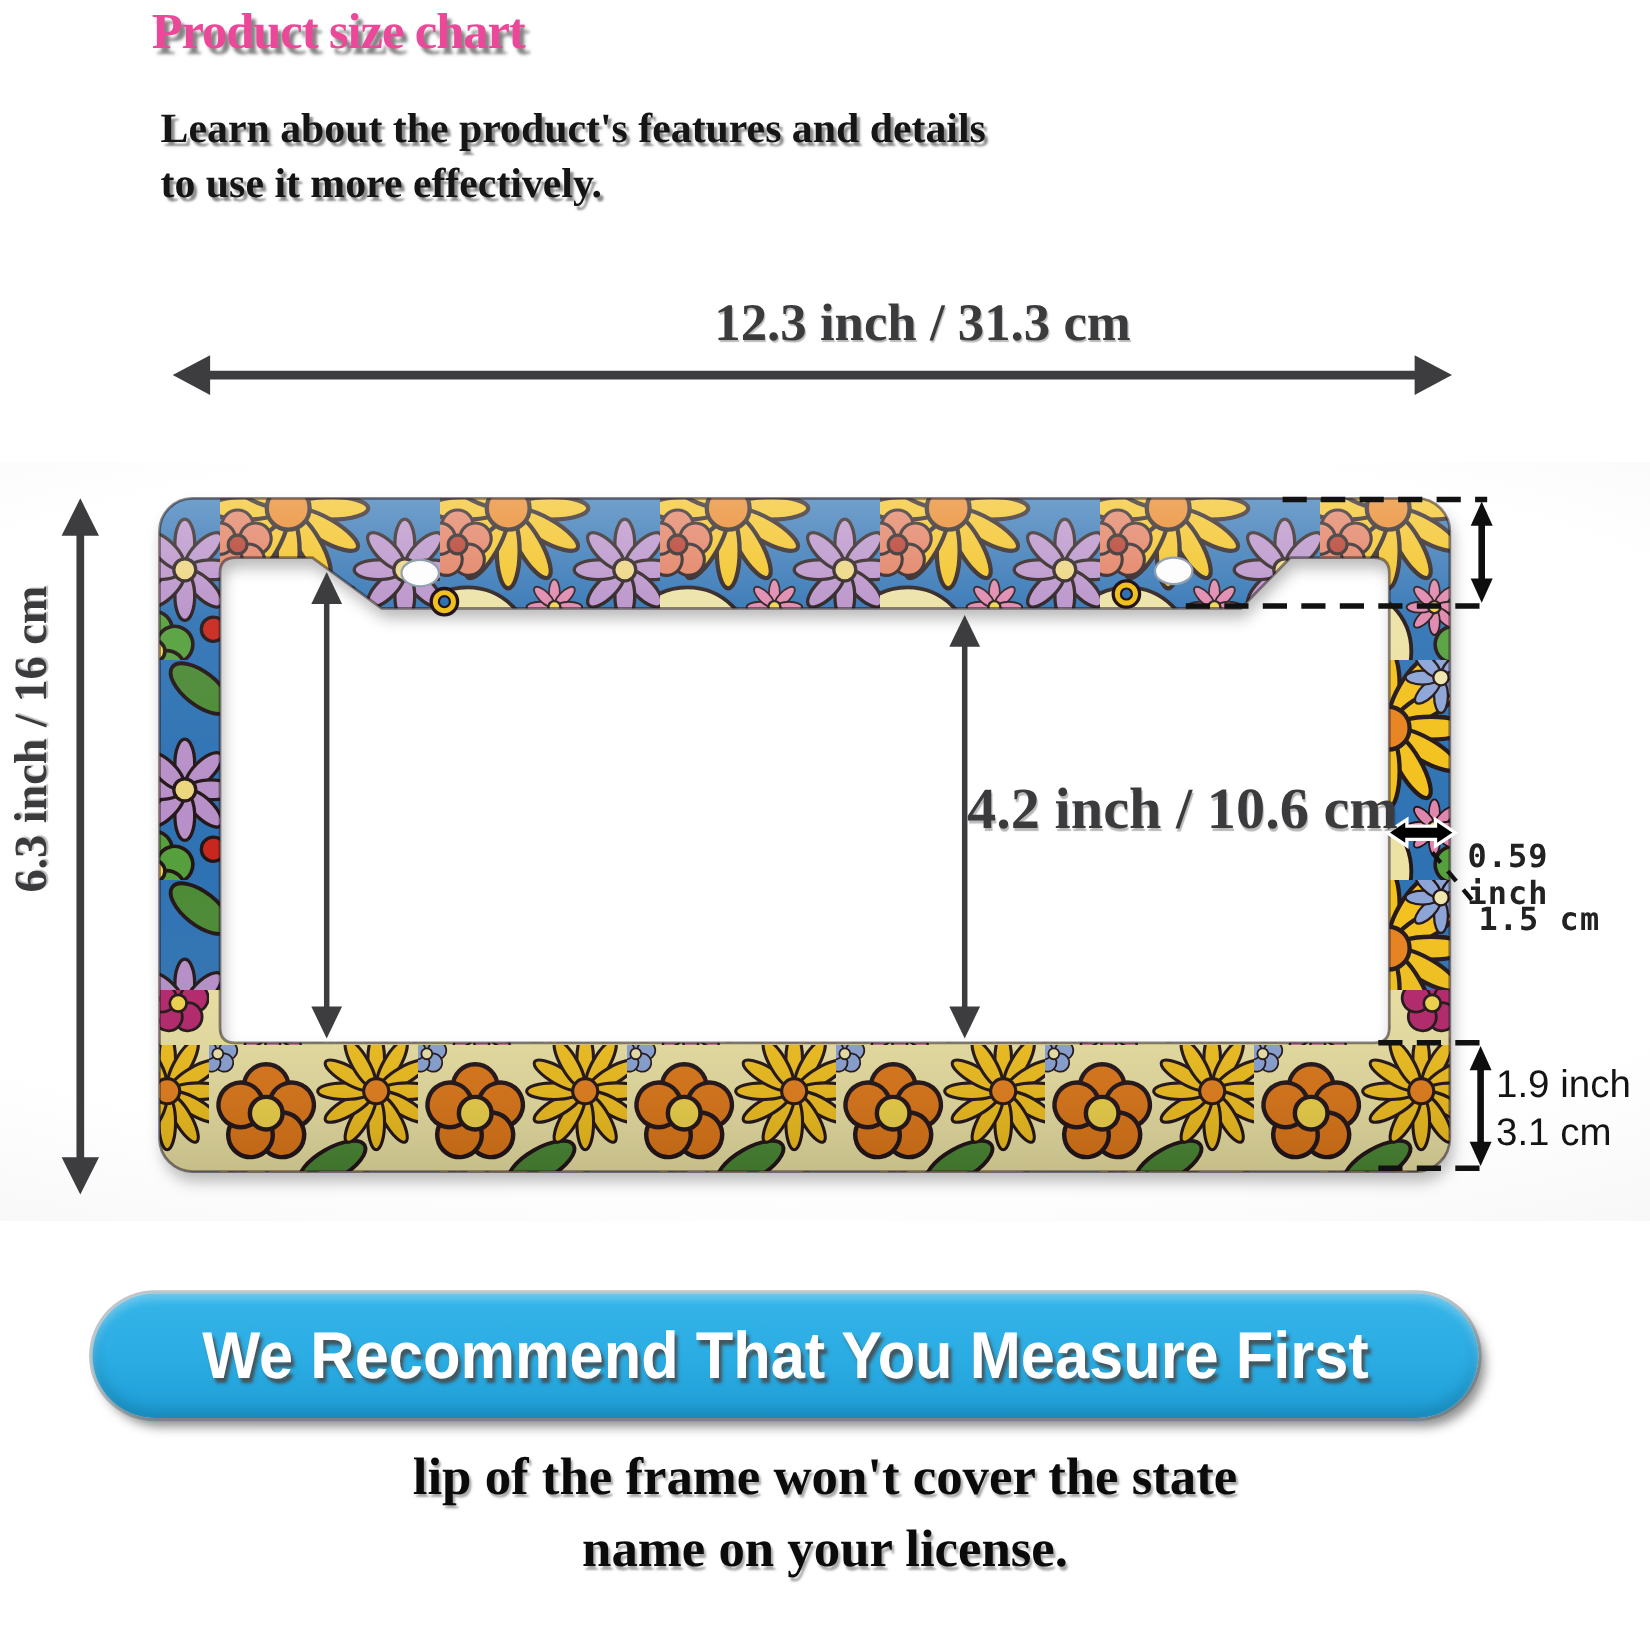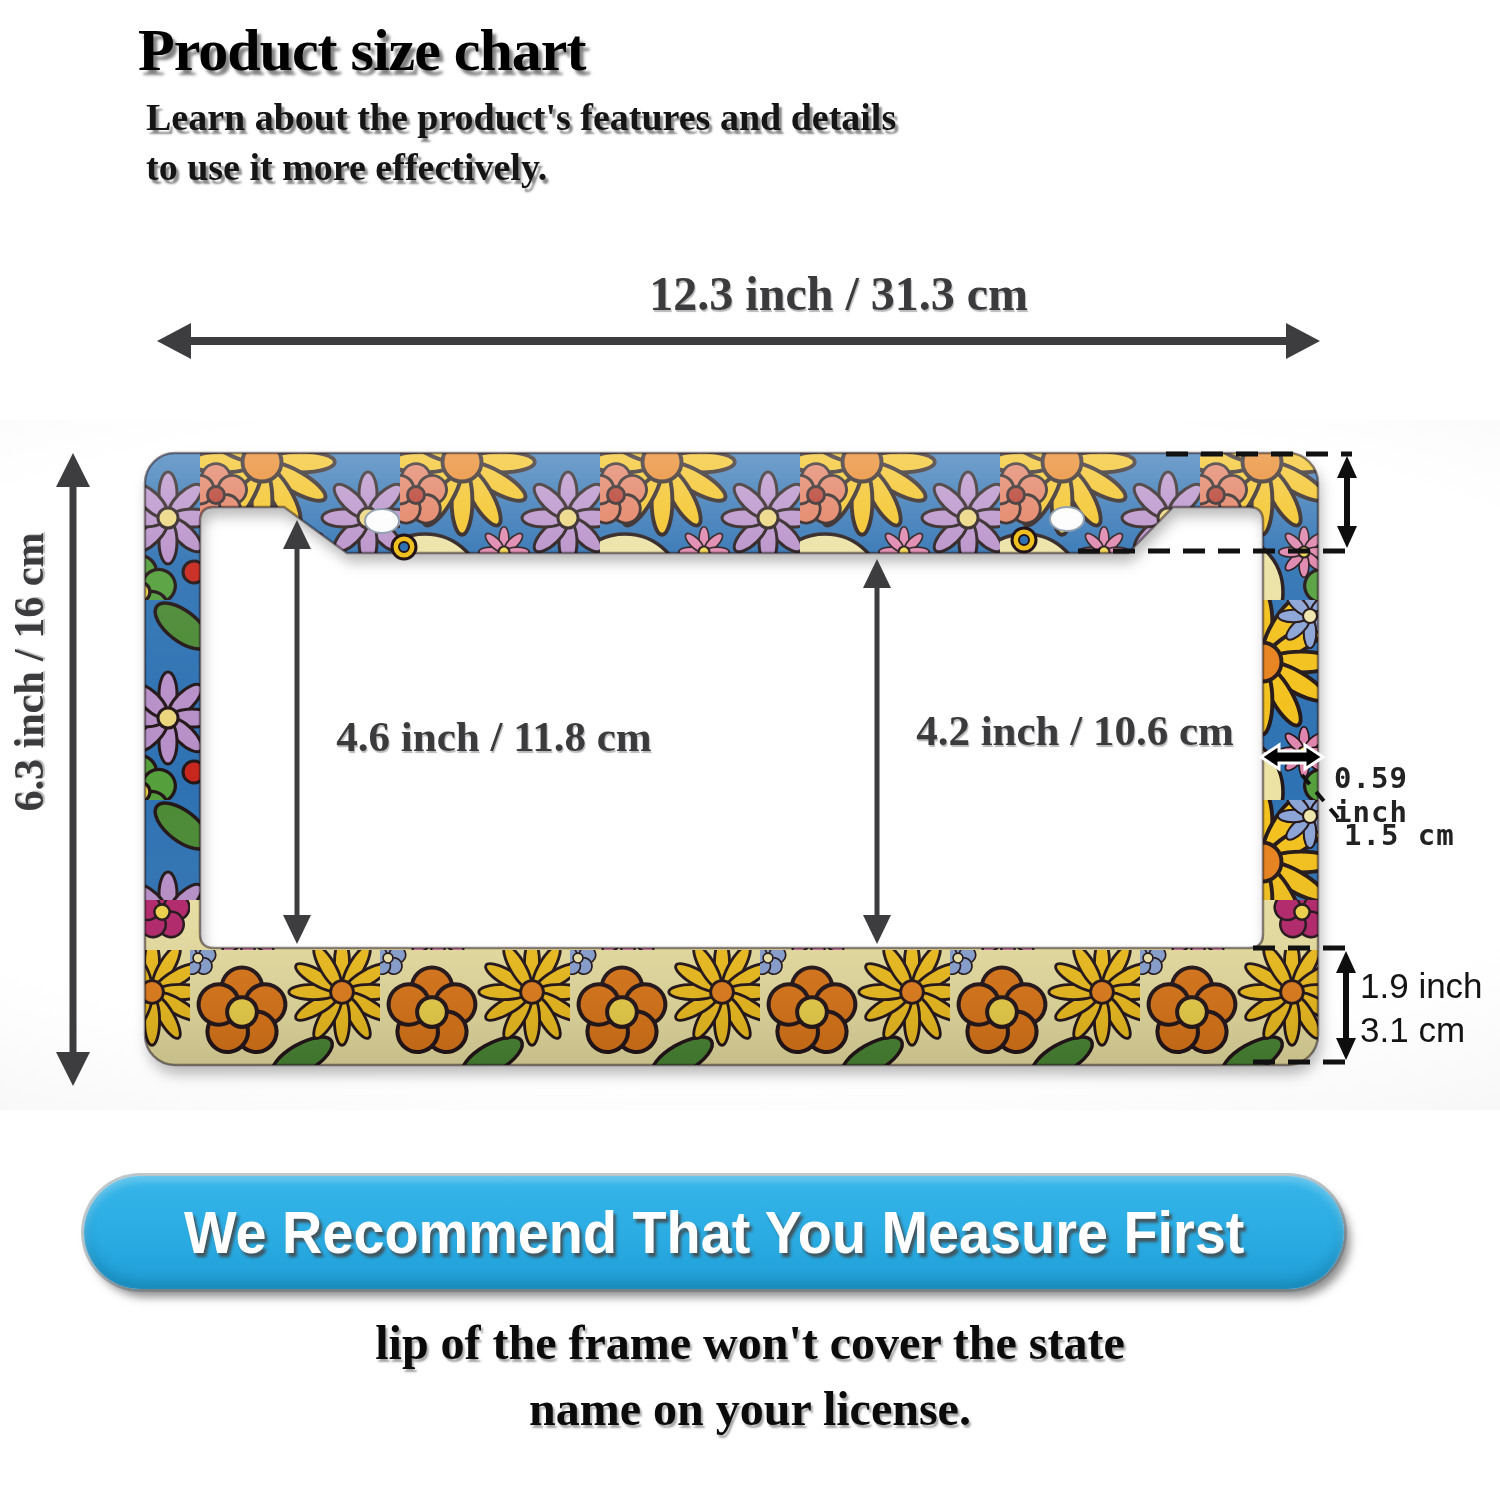--- a/index.html
+++ b/index.html
@@ -3,31 +3,31 @@
 <meta charset="utf-8">
 <style>
   html,body{margin:0;padding:0;background:#fff;}
   .canvas{position:relative;width:1500px;height:1498px;background:#ffffff;overflow:hidden;
           font-family:"Liberation Serif","DejaVu Serif",serif;}
   .abs{position:absolute;}
 
   .photo-bg{left:0;top:420px;width:1500px;height:690px;
     background:radial-gradient(ellipse 115% 85% at 48% 45%, #ffffff 58%, #f0f0f1 100%);}
 
-  .title{left:138px;top:16px;width:900px;font-size:60px;font-weight:700;color:#000000;
+  .title{left:138px;top:2px;width:900px;font-size:46px;font-weight:700;color:#ec4899;
     letter-spacing:-1px;text-shadow:4px 5px 3px rgba(90,90,90,0.75);}
   .subtitle{left:146px;top:92px;width:1000px;font-size:38px;font-weight:700;color:#151515;
     line-height:50px;text-shadow:3px 4px 2px rgba(110,110,110,0.8);}
 
   .dim-label{font-weight:700;color:#3b3b3e;text-shadow:1px 2px 1px rgba(0,0,0,0.28);}
   .dim-top{left:428px;top:266px;width:600px;font-size:48px;text-align:right;}
   .dim-left{left:-122px;top:649px;width:300px;height:46px;font-size:42px;text-align:center;
     transform:rotate(-90deg);}
   .dim-46{left:244px;top:712px;width:500px;font-size:43px;text-align:center;}
-  .dim-42{left:875px;top:706px;width:400px;font-size:43px;text-align:center;}
+  .dim-42{left:875px;top:706px;width:400px;font-size:53px;text-align:center;}
 
   .ann-sans{font-family:"Liberation Sans","DejaVu Sans",sans-serif;font-weight:400;
     color:#141414;font-size:35px;line-height:43px;}
   .ann-top-lip{left:1357px;top:468px;}
   .ann-bottom-lip{left:1360px;top:964px;line-height:44px;}
   .ann-mono{font-family:"DejaVu Sans Mono",monospace;color:#222;font-size:29px;letter-spacing:1px;font-weight:bold;}
   .ann-side-inch{left:1334px;top:761px;}
   .ann-side-cm{left:1344px;top:806px;margin-top:12px;}
 
   .banner{left:84px;top:1176px;width:1260px;height:113px;border-radius:58px;
@@ -227,21 +227,20 @@
   </svg>
 
   <div class="abs title">Product size chart</div>
   <div class="abs subtitle">
     <div>Learn about the product's features and details</div>
     <div>to use it more effectively.</div>
   </div>
 
   <div class="abs dim-label dim-top">12.3 inch / 31.3 cm</div>
   <div class="abs dim-label dim-left">6.3 inch / 16 cm</div>
-  <div class="abs dim-label dim-46">4.6 inch / 11.8 cm</div>
   <div class="abs dim-label dim-42">4.2 inch / 10.6 cm</div>
 
   <div class="abs ann-mono ann-side-inch">0.59 inch</div>
   <div class="abs ann-mono ann-side-cm">1.5 cm</div>
   <div class="abs ann-sans ann-bottom-lip">
     <div>1.9 inch</div>
     <div>3.1 cm</div>
   </div>
 
   <div class="abs banner">

